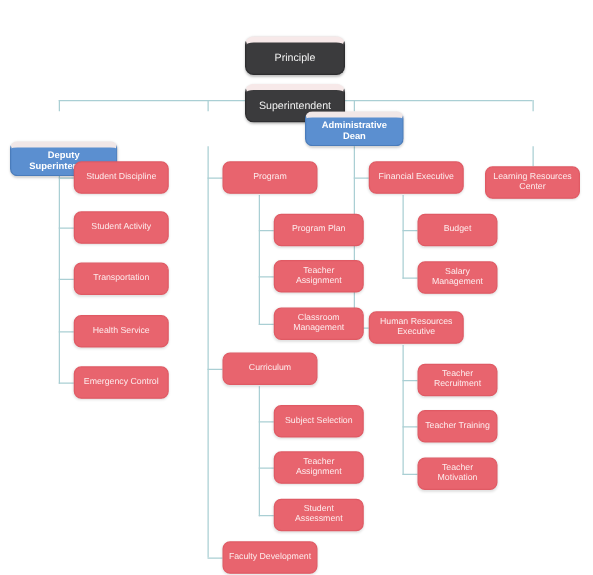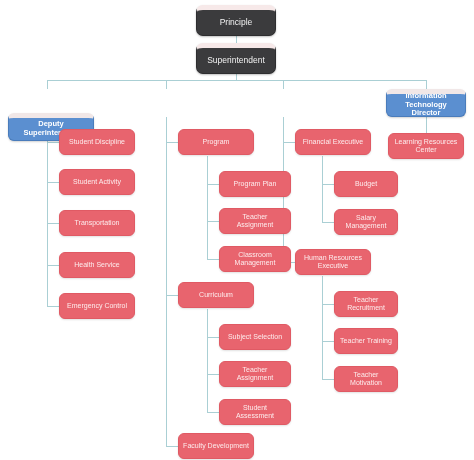--- a/index.html
+++ b/index.html
@@ -49,20 +49,21 @@
 
   
   .node.dark {
     background: #3b3b3d;
     border: 1px solid #2d2d2f;
     border-top: 5px solid #f7e9e9;
     border-radius: 7px;
     font-size: 8.5px;
     color: #f2f2f2;
     box-shadow: 0 1px 2px rgba(0,0,0,0.25);
+    margin-top: 24px;
   }
 
   
   .node.blue {
     background: #5b8fd0;
     border: 1px solid #4a7cbb;
     border-top: 5px solid #f1e7e7;
     border-radius: 6px;
     font-size: 7.5px;
     font-weight: bold;
@@ -140,25 +141,25 @@
   <div class="node dark" style="left:196px; top:43px; width:80px; height:31px;">
     <span class="label">Superintendent</span>
   </div>
 
   <div class="node blue" style="left:8px; top:89px; width:86px; height:28px;margin-top:24px;">
     <span class="label">Deputy
 Superintendent</span>
   </div>
 
 
-
-  <div class="node blue" style="left:386px; top:89px; width:80px; height:28px;">
-    <span class="label">Information
-Technology Director</span>
-  </div>
+  <div class="node blue" style="left:244px; top:89px; width:79px; height:28px;">
+    <span class="label">Administrative
+Dean</span>
+  </div>
+
 
   <div class="node pink" style="left:59px; top:129px; width:76px; height:26px;">
     <span class="label">Student Discipline</span>
   </div>
   <div class="node pink" style="left:59px; top:169px; width:76px; height:26px;">
     <span class="label">Student Activity</span>
   </div>
   <div class="node pink" style="left:59px; top:210px; width:76px; height:26px;">
     <span class="label">Transportation</span>
   </div>

